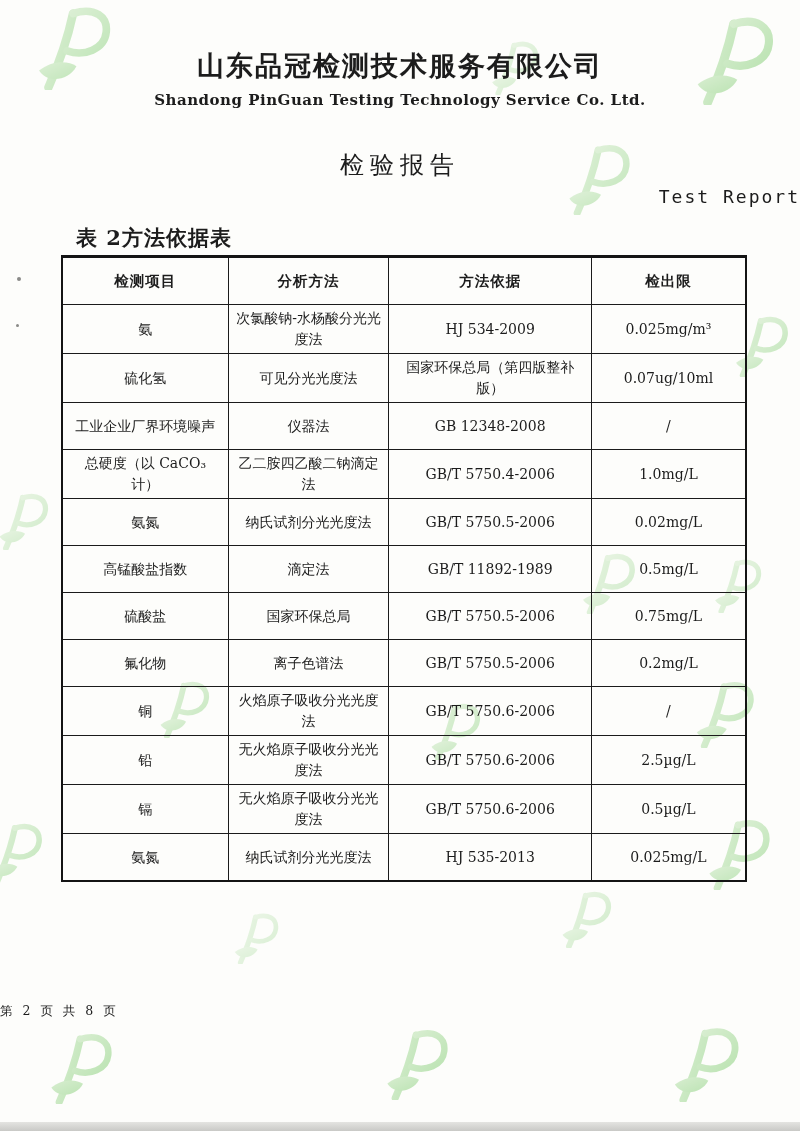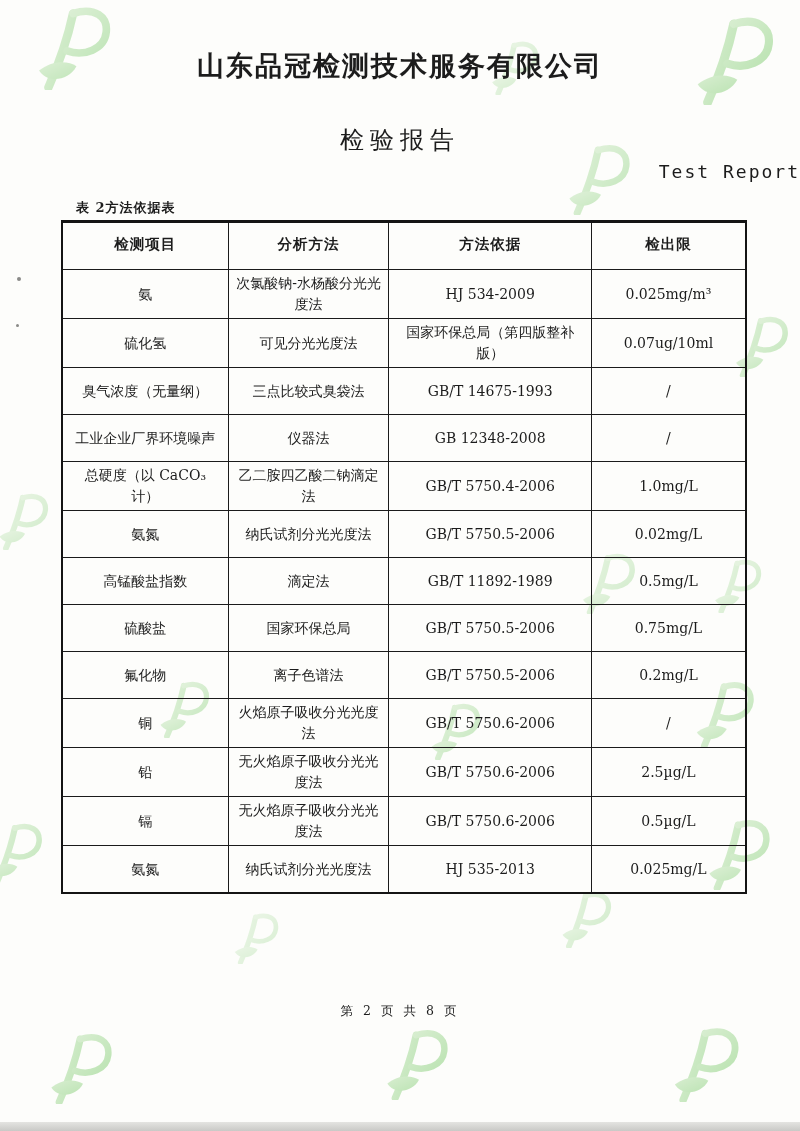--- a/index.html
+++ b/index.html
@@ -21,48 +21,48 @@
 
   
   .header { text-align:center; padding-top:48px; position:relative; z-index:2; }
   .company-cn { margin:0; font-size:27px; font-weight:bold; letter-spacing:2px; }
   .company-en { margin-top:7px; font-size:15px; font-weight:bold; letter-spacing:0.5px; }
   .report-cn  { margin:40px 0 0 0; font-size:24px; font-weight:normal; letter-spacing:6px; }
   .report-en  { margin-top:5px; font-size:18px; letter-spacing:2px;
                 font-family:"DejaVu Sans Mono","Liberation Mono",monospace;text-align:right; }
 
   
-  .caption { margin:17px 0 3px 76px; font-size:13px; font-weight:bold; letter-spacing:1px;
+  .caption { margin:17px 0 3px 76px; font-size:21px; font-weight:bold; letter-spacing:1px;
              position:relative; z-index:2; }
 
   
   table.method-table {
     position:relative; z-index:2;
     width:686px; margin-left:61px;
     border-collapse:collapse;
     border:2px solid #141414;
     border-top:3px solid #141414;
     table-layout:fixed;
   }
   .method-table th, .method-table td {
     border:1.5px solid #1b1b1b;
     text-align:center; vertical-align:middle;
     padding:3px 7px;
     line-height:1.5;
   }
-  .method-table th { height:40px; font-size:14.5px; font-weight:bold; letter-spacing:1px;font-family:Liberation Mono, monospace; }
+  .method-table th { height:40px; font-size:14.5px; font-weight:bold; letter-spacing:1px; }
   .method-table td { height:40px; font-size:14px; }
   .col-item   { width:24.3%; }
   .col-method { width:23.5%; }
   .col-basis  { width:29.6%; }
   .col-limit  { width:22.6%; }
 
   
   .footer { position:absolute; top:1003px; left:0; width:100%;
-            text-align:center; font-size:12.5px; letter-spacing:3px; z-index:2; }
+            text-align:left; font-size:12.5px; letter-spacing:3px; z-index:2; }
 
   .bottom-edge { position:absolute; left:0; bottom:0; width:100%; height:9px;
                  background:linear-gradient(#e4e4e1,#c9c9c6); z-index:3; }
 </style>
 </head>
 <body>
 
 <div class="page">
 
   <svg width="0" height="0" style="position:absolute" aria-hidden="true">
@@ -132,20 +132,21 @@
     </svg>
   <svg class="wm" style="left:665px;top:1026px;width:76px;height:76px;opacity:.5" viewBox="0 0 100 100">
       <use href="#pmark-shape"></use>
     </svg>
 
   <div class="speck" style="left:17px;top:277px;width:4px;height:4px"></div>
   <div class="speck" style="left:16px;top:324px;width:3px;height:3px"></div>
 
   <div class="header">
     <h1 class="company-cn">山东品冠检测技术服务有限公司</h1>
+    <div class="company-en">Shandong PinGuan Testing Technology Service Co. Ltd.</div>
     <h2 class="report-cn">检验报告</h2>
     <div class="report-en">Test Report</div>
   </div>
 
   <div class="caption">表 2方法依据表</div>
 
   <table class="method-table">
     <colgroup>
       <col class="col-item">
         <col class="col-method">
@@ -167,26 +168,20 @@
           <td>HJ 534-2009</td>
           <td>0.025mg/m³</td>
         </tr>
         <tr>
           <td>硫化氢</td>
           <td>可见分光光度法</td>
           <td>国家环保总局（第四版整补版）</td>
           <td>0.07ug/10ml</td>
         </tr>
         <tr>
-          <td>臭气浓度（无量纲）</td>
-          <td>三点比较式臭袋法</td>
-          <td>GB/T 14675-1993</td>
-          <td>/</td>
-        </tr>
-        <tr>
           <td>工业企业厂界环境噪声</td>
           <td>仪器法</td>
           <td>GB 12348-2008</td>
           <td>/</td>
         </tr>
         <tr>
           <td>总硬度（以 CaCO₃ 计）</td>
           <td>乙二胺四乙酸二钠滴定法</td>
           <td>GB/T 5750.4-2006</td>
           <td>1.0mg/L</td>

